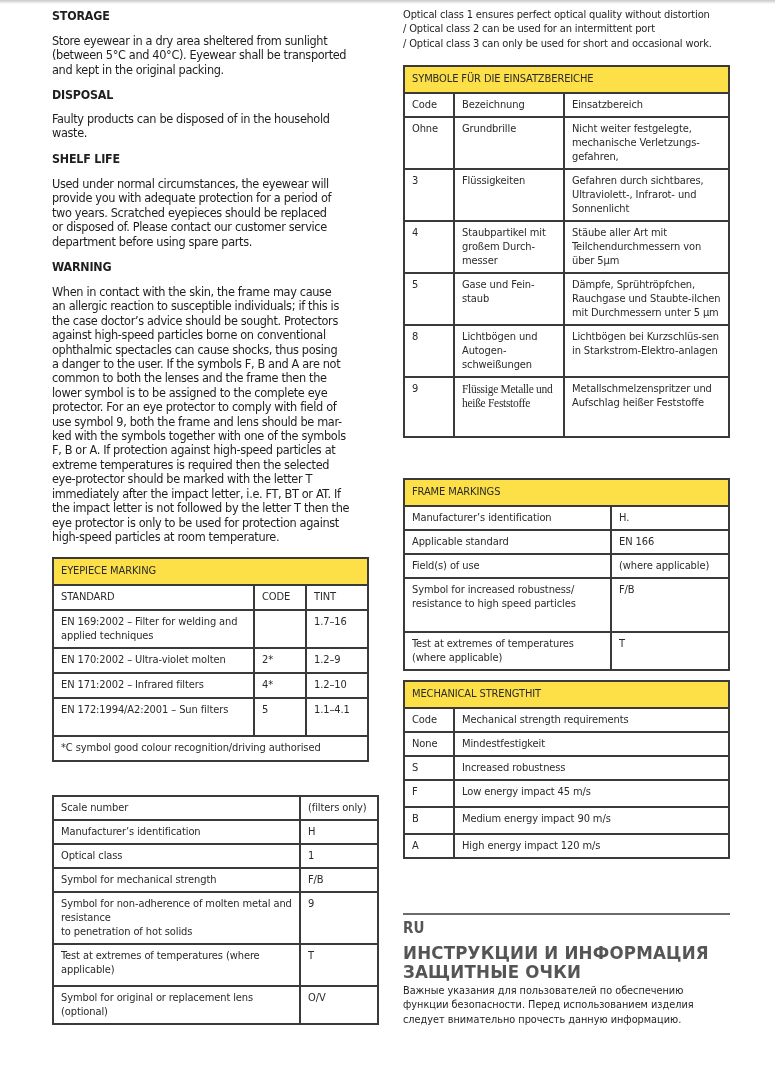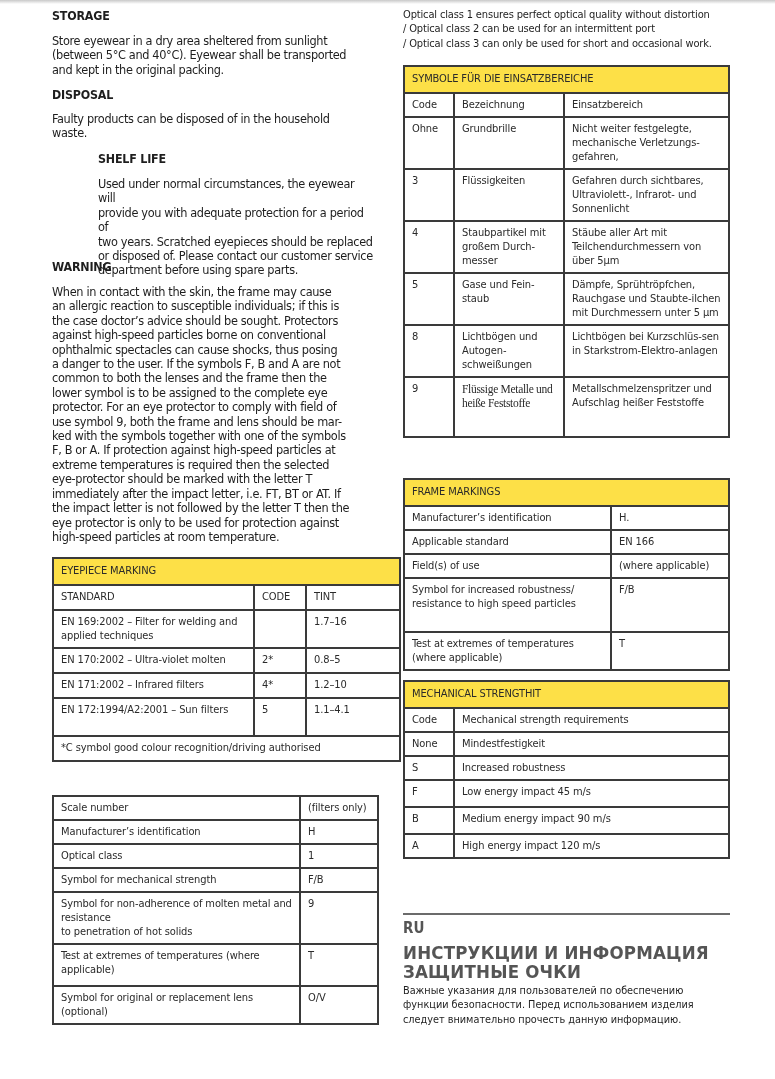--- a/index.html
+++ b/index.html
@@ -14,30 +14,30 @@
   }
   .col-left { position: absolute; left: 52px; top: 8px; width: 322px; }
   .col-right { position: absolute; left: 403px; top: 8px; width: 327px; }
 
   .h { font-weight: bold; font-size: 13px; margin: 0; line-height: 16px; letter-spacing: -0.2px; transform: scaleX(0.95); transform-origin: left; }
   .p { font-size: 12.6px; line-height: 14.4px; margin: 0; letter-spacing: -0.35px; white-space: pre-line; }
   #sec-storage { position: absolute; top: 0; }
   #sec-storage .p { margin-top: 10px; }
   #sec-disposal { position: absolute; top: 79px; }
   #sec-disposal .p { margin-top: 9px; }
-  #sec-shelf { position: absolute; top: 143px; margin-left: 46px; }
+  #sec-shelf { position: absolute; top: 143px; }
   #sec-shelf .p { margin-top: 10px; }
   #sec-warning { position: absolute; top: 251px; }
   #sec-warning .p { margin-top: 10px; }
 
   table { border-collapse: collapse; font-size: 11px; letter-spacing: -0.1px; color: #2a2a2a; }
   td, th { border: 2px solid #3a3a3a; padding: 4px 7px; vertical-align: top; text-align: left; font-weight: normal; line-height: 14px; }
   th.title { background: #fde047; color: #2a2a2a; padding: 5px 7px; height: 15px; }
 
-  #eyepiece { position: absolute; top: 549px; left: 0; width: 349px; }
+  #eyepiece { position: absolute; top: 549px; left: 0; width: 317px; }
   #eyepiece td { height: 15px; }
   #markings { position: absolute; top: 759px; left: 0; width: 327px; margin-top: 28px; }
   #optical-note { position: absolute; top: 0; left: 0; font-size: 11px; line-height: 14.3px; white-space: pre-line; letter-spacing: -0.15px; color:#1e1e1e; }
   #symbole { position: absolute; top: 57px; left: 0; width: 327px; }
   #frame { position: absolute; top: 470px; left: 0; width: 327px; border-radius: 24px; }
   #mech { position: absolute; top: 672px; left: 0; width: 327px; }
   .serif { font-family: "Liberation Serif", "DejaVu Serif", serif; font-size: 11.5px; letter-spacing: -0.3px; }
 
   #ru { position: absolute; top: 905px; left: 0; width: 327px; }
   #ru .rule { border-top: 2px solid #6b6b6b; margin-bottom: 4px; }
@@ -108,21 +108,21 @@
       <td>TINT</td>
     </tr>
     <tr>
       <td style="height:28px">EN 169:2002 – Filter for welding and applied techniques</td>
       <td></td>
       <td>1.7–16</td>
     </tr>
     <tr>
       <td>EN 170:2002 – Ultra-violet molten</td>
       <td>2*</td>
-      <td>0.8–5</td>
+      <td>1.2–9</td>
     </tr>
     <tr>
       <td>EN 171:2002 – Infrared filters</td>
       <td>4*</td>
       <td>1.2–10</td>
     </tr>
     <tr>
       <td style="height:28px">EN 172:1994/A2:2001 – Sun filters</td>
       <td>5</td>
       <td>1.1–4.1</td>

